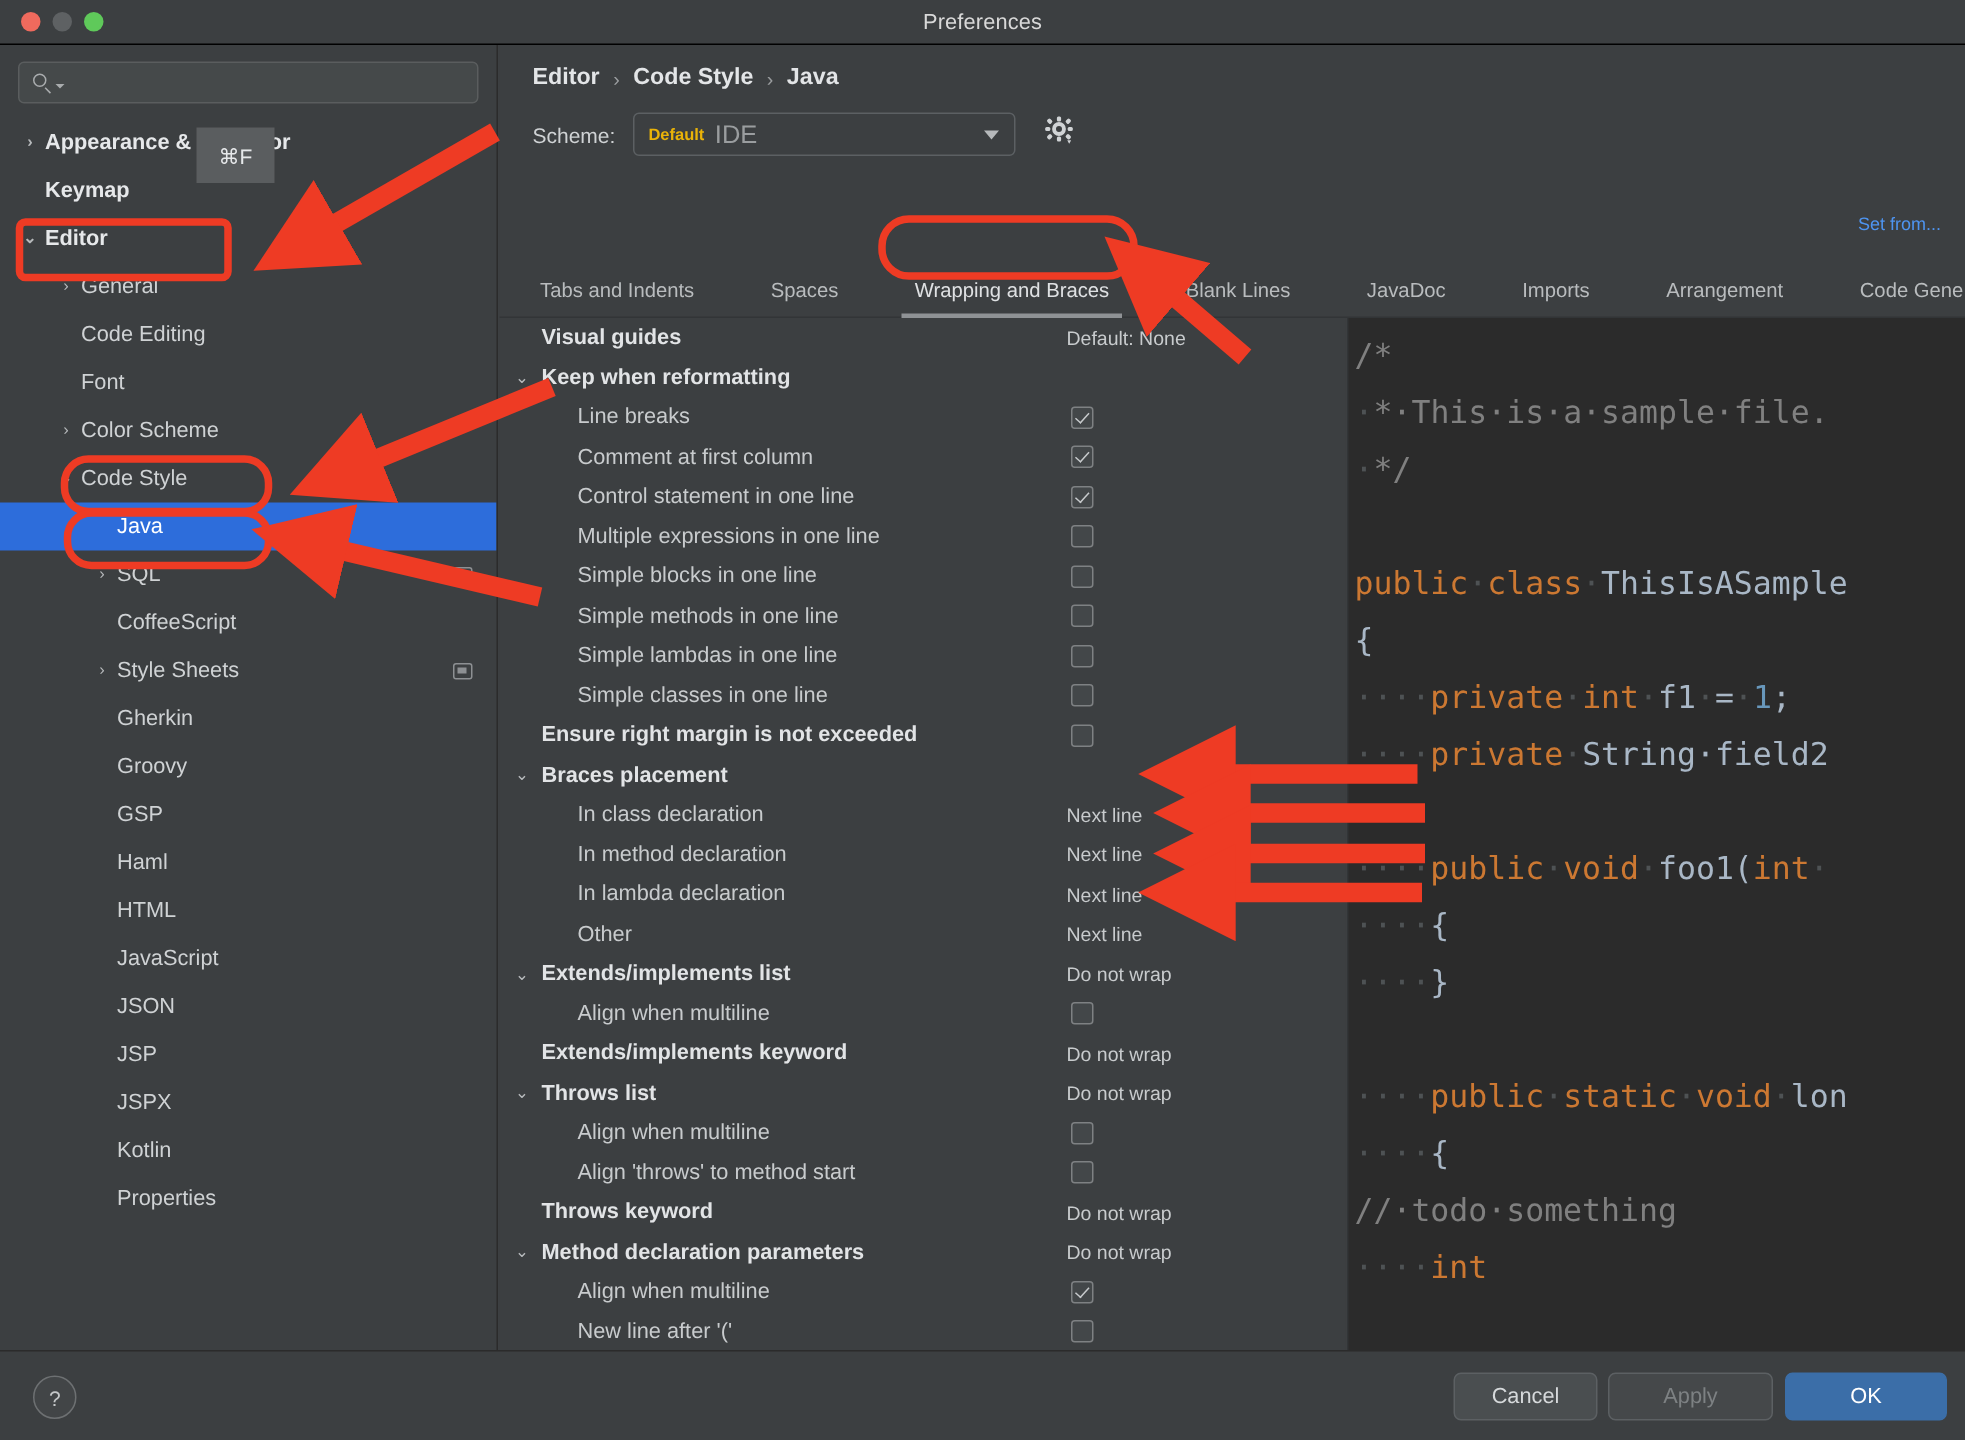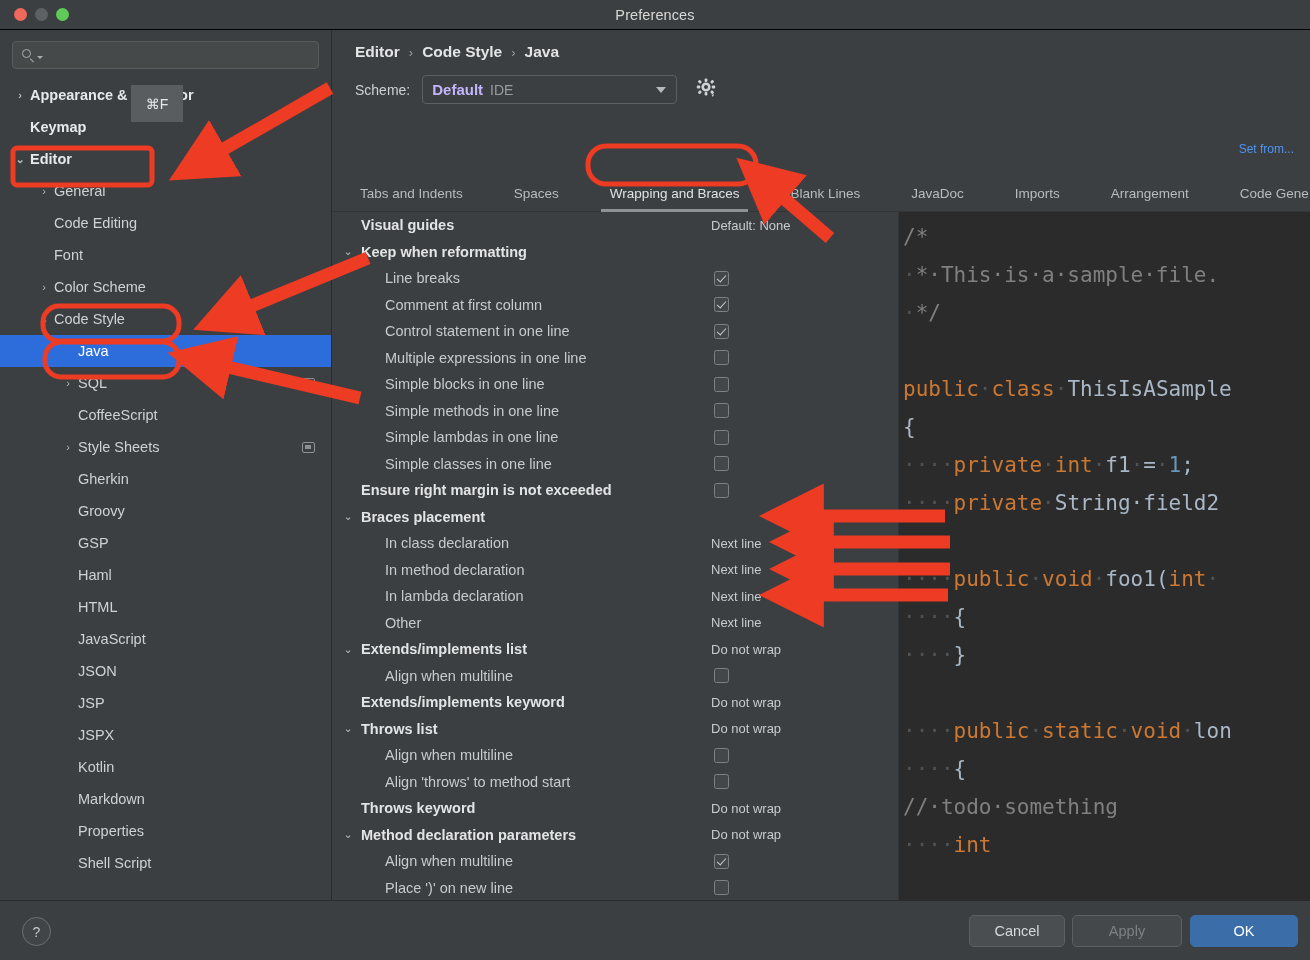--- a/index.html
+++ b/index.html
@@ -96,22 +96,22 @@
 
   .scheme-row {
     display: flex; align-items: center; padding: 14px 0 0 22px; gap: 12px;
   }
   .scheme-label { font-size: 14px; color: #cfd2d4; }
   .scheme-select {
     width: 255px; height: 29px; background: #3c3f41;
     border: 1px solid #5c6063; border-radius: 4px;
     display: flex; align-items: center; padding: 0 9px; position: relative;
   }
-  .scheme-name { color: #c4b5fd; font-weight: 700; font-size: 15px; }
-  .scheme-scope { color: #9a9d9f; font-size: 14px; margin-left: 7px; }
+  .scheme-name { color: #eab308; font-weight: 700; font-size: 11px; }
+  .scheme-scope { color: #9a9d9f; font-size: 17px; margin-left: 7px; }
   .scheme-caret {
     position: absolute; right: 10px; width: 0; height: 0;
     border-left: 5.5px solid transparent; border-right: 5.5px solid transparent;
     border-top: 6px solid #b6b9bb;
   }
   .gear-btn { margin-left: 6px; cursor: default; }
 
   .setfrom {
     position: absolute; right: 16px; top: 112px;
     color: #4e94f0; font-size: 12px;
@@ -326,29 +326,21 @@
         <div class="tree-row">
           <span class="arrow" style="margin-left: 60px;"></span>
           <span class="lbl">JSPX</span>
         </div>
         <div class="tree-row">
           <span class="arrow" style="margin-left: 60px;"></span>
           <span class="lbl">Kotlin</span>
         </div>
         <div class="tree-row">
           <span class="arrow" style="margin-left: 60px;"></span>
-          <span class="lbl">Markdown</span>
-        </div>
-        <div class="tree-row">
-          <span class="arrow" style="margin-left: 60px;"></span>
           <span class="lbl">Properties</span>
-        </div>
-        <div class="tree-row">
-          <span class="arrow" style="margin-left: 60px;"></span>
-          <span class="lbl">Shell Script</span>
         </div>
       </div>
   </div>
 
   <div class="content">
 
     <div class="breadcrumb" id="breadcrumb">
         <span>Editor</span>
         <span class="sep">›</span>
         <span>Code Style</span>
@@ -493,20 +485,24 @@
         <div class="opt-row group">
           <span class="chev">⌄</span>
           <span class="name">Method declaration parameters</span>
           <span class="value">Do not wrap</span>
         </div>
         <div class="opt-row">
           <span class="name indent">Align when multiline</span>
           <span class="cb on"></span>
         </div>
         <div class="opt-row">
+          <span class="name indent">New line after '('</span>
+          <span class="cb"></span>
+        </div>
+        <div class="opt-row">
           <span class="name indent">Place ')' on new line</span>
           <span class="cb"></span>
         </div>
       </div>
 
     <div class="preview">
       <div class="code" id="code"><div><span class="c">/*</span></div><div><span class="d">·</span><span class="c">*·This·is·a·sample·file.</span></div><div><span class="d">·</span><span class="c">*/</span></div><div>&nbsp;</div><div><span class="k">public</span><span class="d">·</span><span class="k">class</span><span class="d">·</span><span class="t">ThisIsASample</span></div><div><span class="t">{</span></div><div><span class="d">····</span><span class="k">private</span><span class="d">·</span><span class="k">int</span><span class="d">·</span><span class="t">f1</span><span class="d">·</span><span class="t">=</span><span class="d">·</span><span class="n">1</span><span class="t">;</span></div><div><span class="d">····</span><span class="k">private</span><span class="d">·</span><span class="t">String·field2</span></div><div>&nbsp;</div><div><span class="d">····</span><span class="k">public</span><span class="d">·</span><span class="k">void</span><span class="d">·</span><span class="t">foo1(</span><span class="k">int</span><span class="d">·</span></div><div><span class="d">····</span><span class="t">{</span></div><div><span class="d">····</span><span class="t">}</span></div><div>&nbsp;</div><div><span class="d">····</span><span class="k">public</span><span class="d">·</span><span class="k">static</span><span class="d">·</span><span class="k">void</span><span class="d">·</span><span class="t">lon</span></div><div><span class="d">····</span><span class="t">{</span></div><div><span class="c">//·todo·something</span></div><div><span class="d">····</span><span class="k">int</span></div></div>
     </div>
   </div>
 

